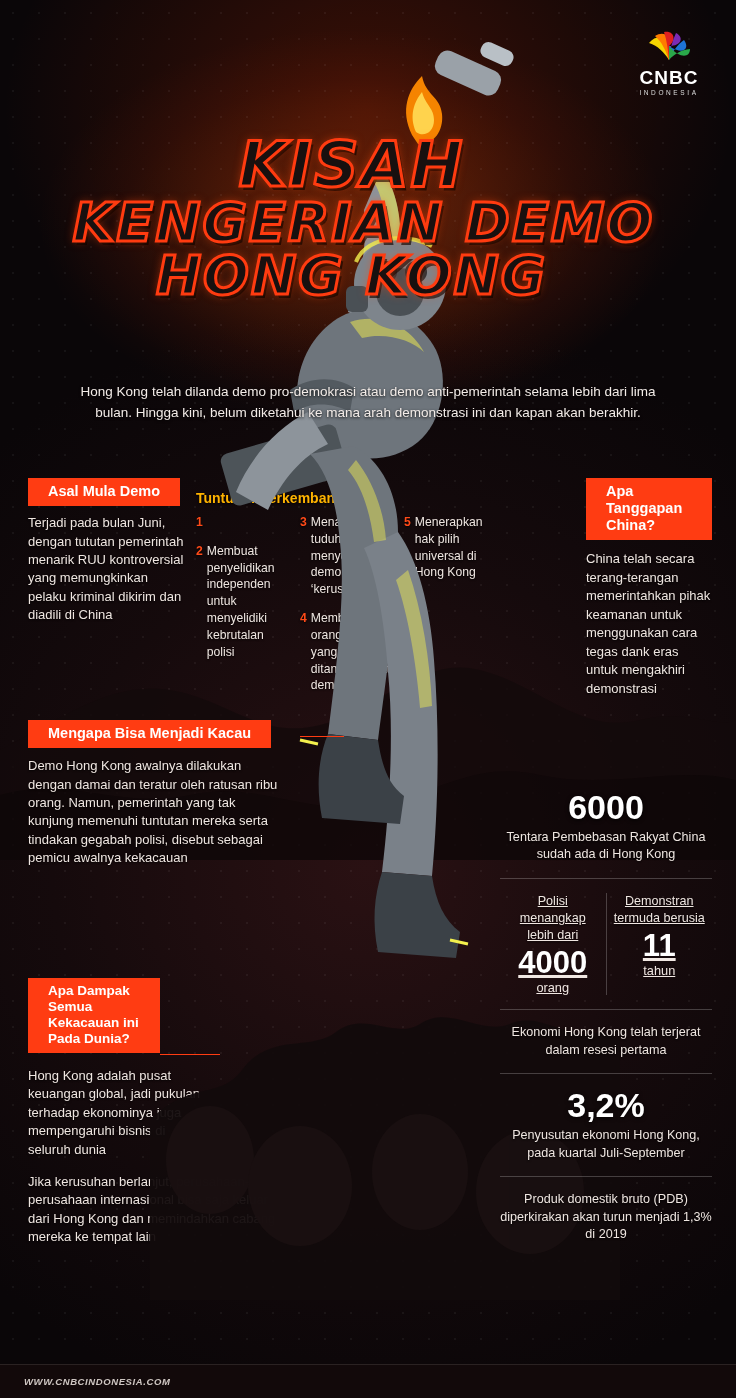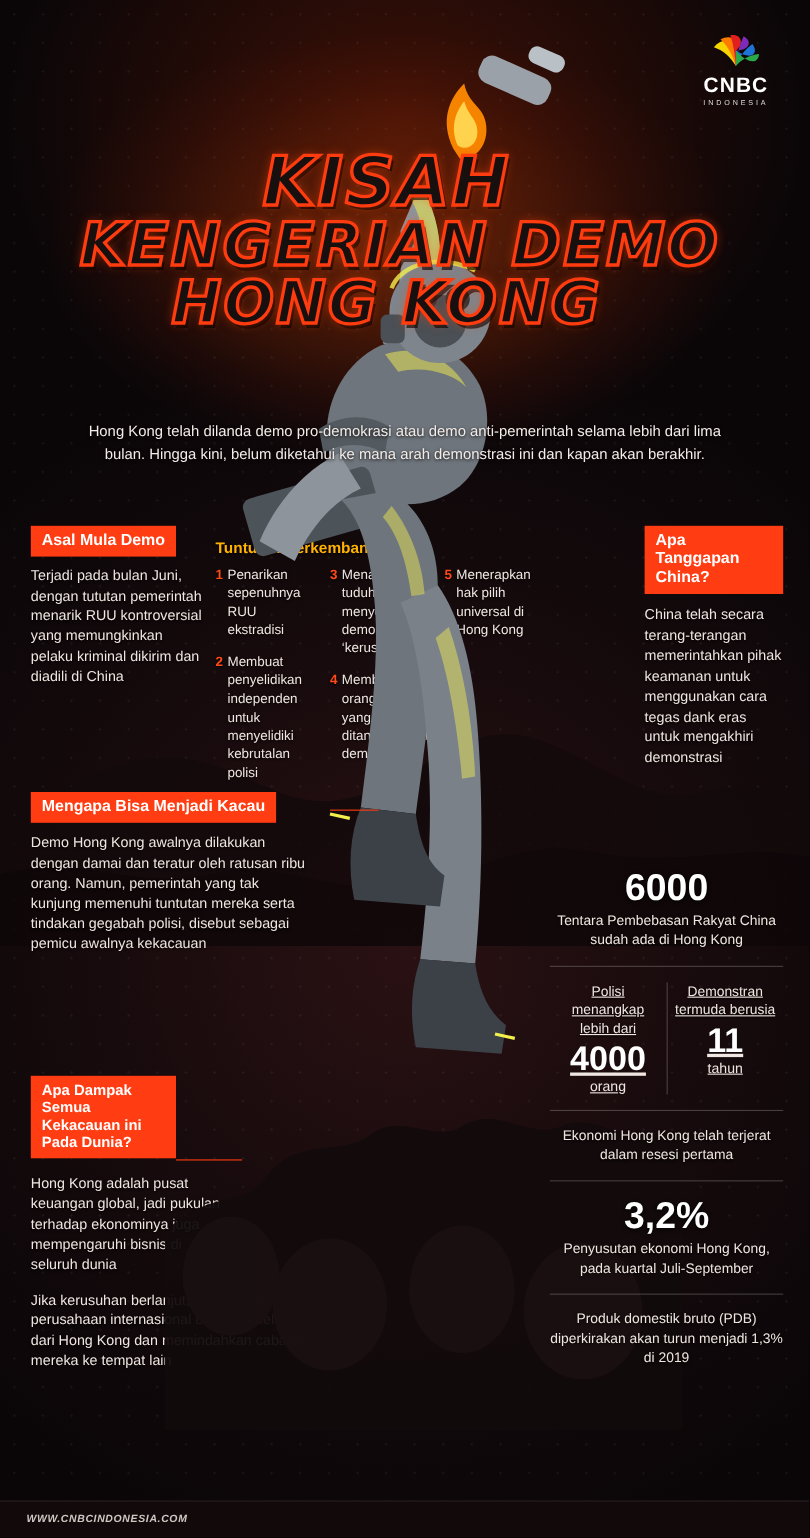--- a/index.html
+++ b/index.html
@@ -77,21 +77,21 @@
     text-shadow: 0 1px 3px rgba(0,0,0,.9);
   }
 
   
   .hdr {
     display: inline-block;
     background: #ff3c12;
     color: #fff;
     font-weight: bold;
     font-size: 14.5px;
-    padding: 5px 10px 6px;
+    padding: 5px 20px 6px;
     line-height: 1.18;
   }
   .hdr.sm { font-size: 13.5px; }
 
   .body-txt {
     font-size: 13px;
     line-height: 1.42;
     color: #efe6e1;
     text-shadow: 0 1px 2px rgba(0,0,0,.85);
   }
@@ -253,21 +253,20 @@
     <div class="hdr">Asal Mula Demo</div>
     <div class="body-txt">Terjadi pada bulan Juni, dengan tututan pemerintah menarik RUU kontroversial yang memungkinkan pelaku kriminal dikirim dan diadili di China</div>
   </div>
 
   <div class="layer" id="blk-tuntutan">
     <div class="t-title">Tuntutan Berkembang</div>
     <div class="demand-cols">
       <div class="demand-col">
         <div class="demand">
           <span class="num">1</span>
-          <span>Penarikan sepenuhnya RUU ekstradisi</span>
         </div>
         <div class="demand">
           <span class="num">2</span>
           <span>Membuat penyelidikan independen untuk menyelidiki kebrutalan polisi</span>
         </div>
       </div>
       <div class="demand-col">
         <div class="demand">
           <span class="num">3</span>
           <span>Menarik tuduhan yang menyebut demo sebagai ‘kerusuhan’</span>

